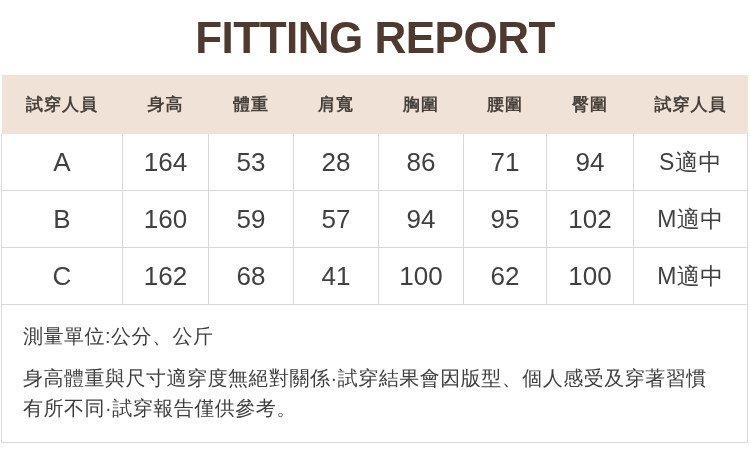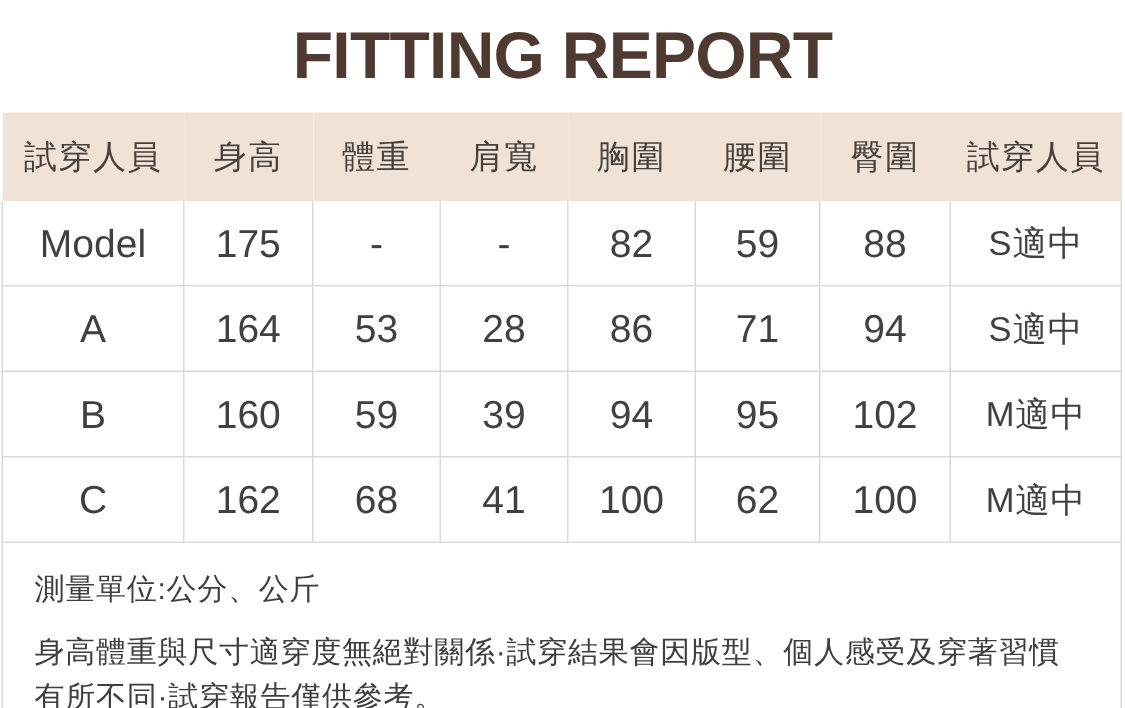--- a/index.html
+++ b/index.html
@@ -28,22 +28,22 @@
   table.fitting-table {
     border-collapse: collapse;
     table-layout: fixed;
     width: 746px;
     margin-left: 1px;
   }
   .fitting-table th {
     background: #f0e2d7;
     height: 59px;
     padding: 0;
-    font-weight: 400;
-    font-size: 22px;
+    font-weight: 700;
+    font-size: 17px;
     letter-spacing: 1px;
     color: #46413c;
     text-align: center;
     border: none;
   }
   .fitting-table td.data-cell {
     border: 1px solid #d9d9d9;
     height: 56px;
     padding: 0;
     text-align: center;
@@ -92,44 +92,34 @@
       <th>體重</th>
       <th>肩寬</th>
       <th>胸圍</th>
       <th>腰圍</th>
       <th>臀圍</th>
       <th>試穿人員</th>
     </tr>
   </thead>
   <tbody>
     <tr>
-      <td class="data-cell">Model</td>
-      <td class="data-cell">175</td>
-      <td class="data-cell">-</td>
-      <td class="data-cell">-</td>
-      <td class="data-cell">82</td>
-      <td class="data-cell">59</td>
-      <td class="data-cell">88</td>
-      <td class="data-cell size-cell">S適中</td>
-    </tr>
-    <tr>
       <td class="data-cell">A</td>
       <td class="data-cell">164</td>
       <td class="data-cell">53</td>
       <td class="data-cell">28</td>
       <td class="data-cell">86</td>
       <td class="data-cell">71</td>
       <td class="data-cell">94</td>
       <td class="data-cell size-cell">S適中</td>
     </tr>
     <tr>
       <td class="data-cell">B</td>
       <td class="data-cell">160</td>
       <td class="data-cell">59</td>
-      <td class="data-cell">39</td>
+      <td class="data-cell">57</td>
       <td class="data-cell">94</td>
       <td class="data-cell">95</td>
       <td class="data-cell">102</td>
       <td class="data-cell size-cell">M適中</td>
     </tr>
     <tr>
       <td class="data-cell">C</td>
       <td class="data-cell">162</td>
       <td class="data-cell">68</td>
       <td class="data-cell">41</td>

